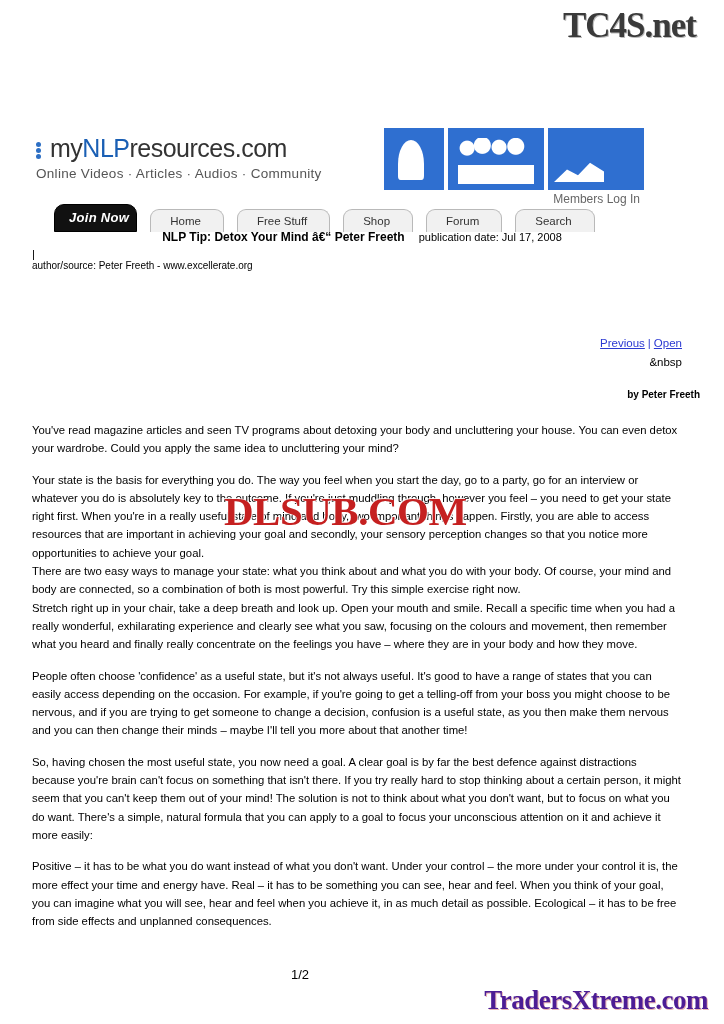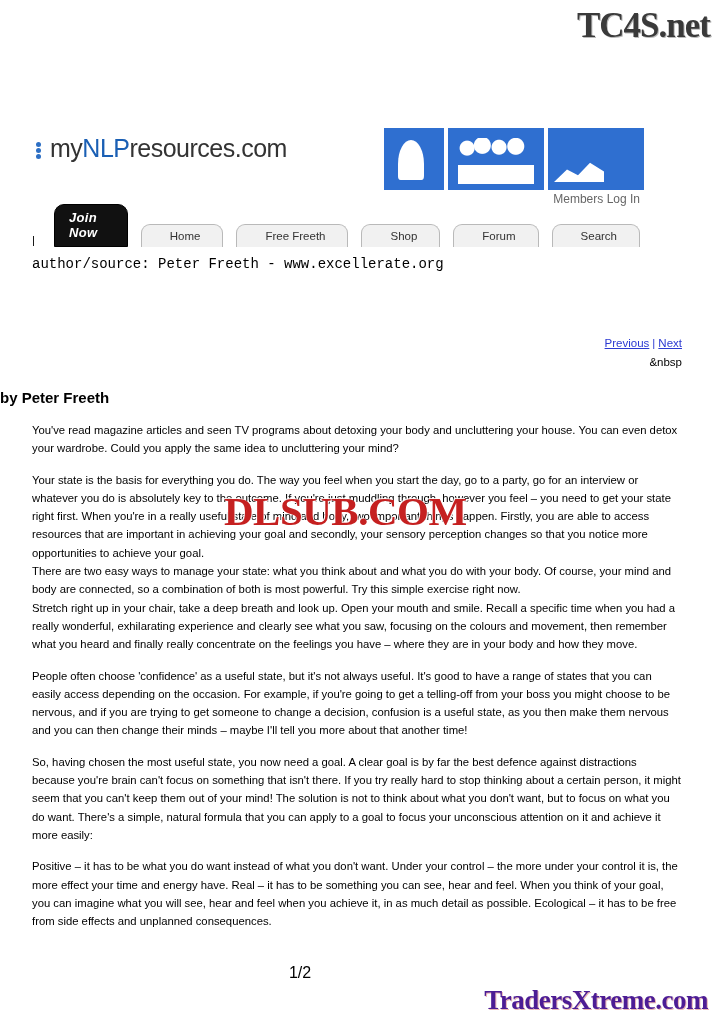--- a/index.html
+++ b/index.html
@@ -13,21 +13,21 @@
     font-family: "Liberation Sans", sans-serif;
     color: #000000;
     position: relative;
     overflow: hidden;
   }
 
   
   .tc4s-watermark {
     position: absolute;
     top: 6px;
-    right: 14px;
+    right: 28px;
     font-family: "Liberation Serif", serif;
     font-size: 35px;
     font-weight: bold;
     color: #3a3a3a;
     letter-spacing: -1px;
     text-shadow: 1px 1px 0 #bbbbbb;
     text-align: right;
   }
 
   
@@ -144,21 +144,21 @@
     font-style: italic;
     padding: 5px 7px 6px 14px;
     border-radius: 10px 10px 0 0;
     border: 1px solid #000;
     letter-spacing: 0.3px;
   }
   .nav-item {
     background: #f1f1f1;
     color: #333333;
     font-size: 11.5px;
-    padding: 5px 22px 5px 28px;
+    padding: 5px 22px 5px 19px;
     border: 1px solid #b9b9b9;
     border-bottom: none;
     border-radius: 9px 9px 0 0;
     margin-left: 13px;
     white-space: nowrap;
   }
 
   
   .article-head {
     position: absolute;
@@ -176,23 +176,21 @@
   }
   .pub-date {
     font-size: 11px;
     margin-left: 14px;
   }
   .pipe-line {
     margin-top: 4px;
     font-size: 11.5px;
   }
   .author-source {
-    margin-top: 10px;
-    font-size: 14px;
-    font-family: Liberation Mono, monospace;
+    font-size: 10px;
   }
 
   
   .pager {
     position: absolute;
     top: 337px;
     right: 42px;
     font-size: 11.5px;
     text-align: right;
   }
@@ -208,23 +206,23 @@
   .pager .nbsp-line {
     margin-top: 7px;
     color: #000000;
   }
 
   
   .byline {
     position: absolute;
     top: 389px;
     left: 0;
-    width: 604px;
-    text-align: left;
-    font-size: 15px;
+    width: 700px;
+    text-align: right;
+    font-size: 10px;
     font-weight: bold;
   }
 
   
   .body-text {
     position: absolute;
     top: 421px;
     left: 32px;
     width: 650px;
     font-size: 11.3px;
@@ -252,21 +250,21 @@
     pointer-events: none;
   }
 
   
   .page-number {
     position: absolute;
     bottom: 42px;
     left: 0;
     width: 600px;
     text-align: center;
-    font-size: 16px;
+    font-size: 13px;
     color: #000000;
   }
   .tx-watermark {
     position: absolute;
     bottom: 8px;
     right: 16px;
     font-family: "Liberation Serif", serif;
     font-size: 27px;
     font-weight: bold;
     color: #4c1d95;
@@ -277,46 +275,50 @@
 </head>
 <body>
 
 <div class="tc4s-watermark">TC4S.net</div>
 
 <div class="banner">
   <div class="banner-left">
     <div class="logo-line1">
       <span class="logo-dots"><span></span><span></span><span></span></span><span>my</span><span class="hl">NLP</span><span>resources.com</span>
     </div>
+    <div class="logo-line2">Online Videos · Articles · Audios · Community</div>
   </div>
 
   <div class="banner-images">
     <div class="banner-img img-a"></div>
     <div class="banner-img wide img-b"></div>
     <div class="banner-img wide img-c"></div>
   </div>
   <div class="members-log-in">Members Log In</div>
 
   <div class="navbar">
     <div class="nav-join">Join Now</div>
     <div class="nav-item">Home</div>
-    <div class="nav-item">Free Freeth</div>
+    <div class="nav-item">Free Stuff</div>
     <div class="nav-item">Shop</div>
     <div class="nav-item">Forum</div>
     <div class="nav-item">Search</div>
   </div>
 </div>
 
 <div class="article-head">
+  <div class="headline-row">
+    <span class="headline-title">NLP Tip: Detox Your Mind â€“ Peter Freeth</span><span class="pub-date">publication date: Jul 17, 2008</span>
+  </div>
   <div class="pipe-line">|</div>
   <div class="author-source">author/source: Peter Freeth - www.excellerate.org</div>
 </div>
 
 <div class="pager">
-  <span><a>Previous</a><span class="sep">|</span><a>Next</a></span>
+  <span><a>Previous</a><span class="sep">|</span><a>Open</a></span>
   <div class="nbsp-line">&amp;nbsp</div>
 </div>
 
 <div class="byline">by Peter Freeth</div>
 
 <div class="body-text">
   <p>You've read magazine articles and seen TV programs about detoxing your body and uncluttering your house. You can even detox your wardrobe. Could you apply the same idea to uncluttering your mind?</p>
   <p class="tight">Your state is the basis for everything you do. The way you feel when you start the day, go to a party, go for an interview or whatever you do is absolutely key to the outcome. If you're just muddling through, however you feel – you need to get your state right first. When you're in a really useful state of mind and body, two important things happen. Firstly, you are able to access resources that are important in achieving your goal and secondly, your sensory perception changes so that you notice more opportunities to achieve your goal.</p>
   <p class="tight">There are two easy ways to manage your state: what you think about and what you do with your body. Of course, your mind and body are connected, so a combination of both is most powerful. Try this simple exercise right now.</p>
   <p>Stretch right up in your chair, take a deep breath and look up. Open your mouth and smile. Recall a specific time when you had a really wonderful, exhilarating experience and clearly see what you saw, focusing on the colours and movement, then remember what you heard and finally really concentrate on the feelings you have – where they are in your body and how they move.</p>

